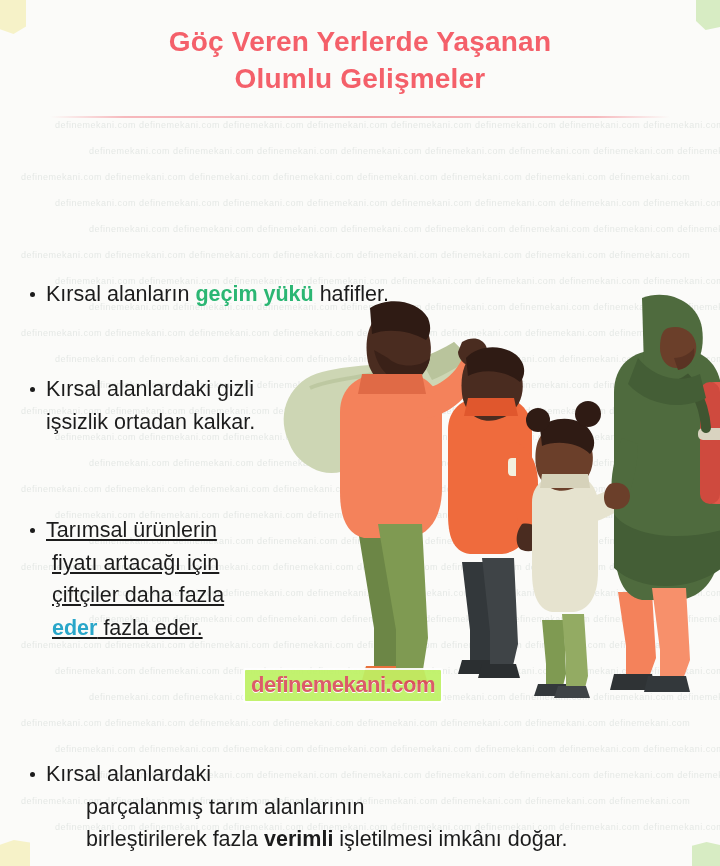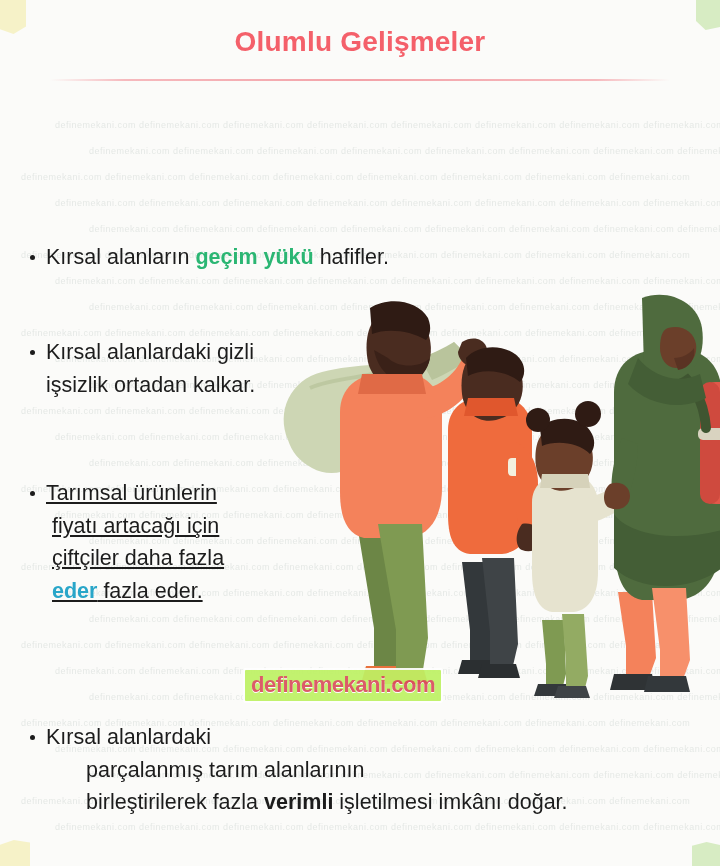--- a/index.html
+++ b/index.html
@@ -215,20 +215,21 @@
 
   <div class="corner-note corner-tl"></div>
   <div class="corner-note corner-tr"></div>
   <div class="corner-note corner-bl"></div>
   <div class="corner-note corner-br"></div>
 
   <div class="content">
 
     <div class="header">
       <div class="title">
+        <span class="title-line">Göç Veren Yerlerde Yaşanan</span>
         <span class="title-line">Olumlu Gelişmeler</span>
       </div>
       <div class="divider"></div>
     </div>
 
     <div class="bullets" id="bullet-container">
         <div class="bullet" id="bullet-2">
           <span class="dot"></span>
           <span class="btext">
             <span class="ln"><span>Kırsal alanlardaki gizli</span></span>

